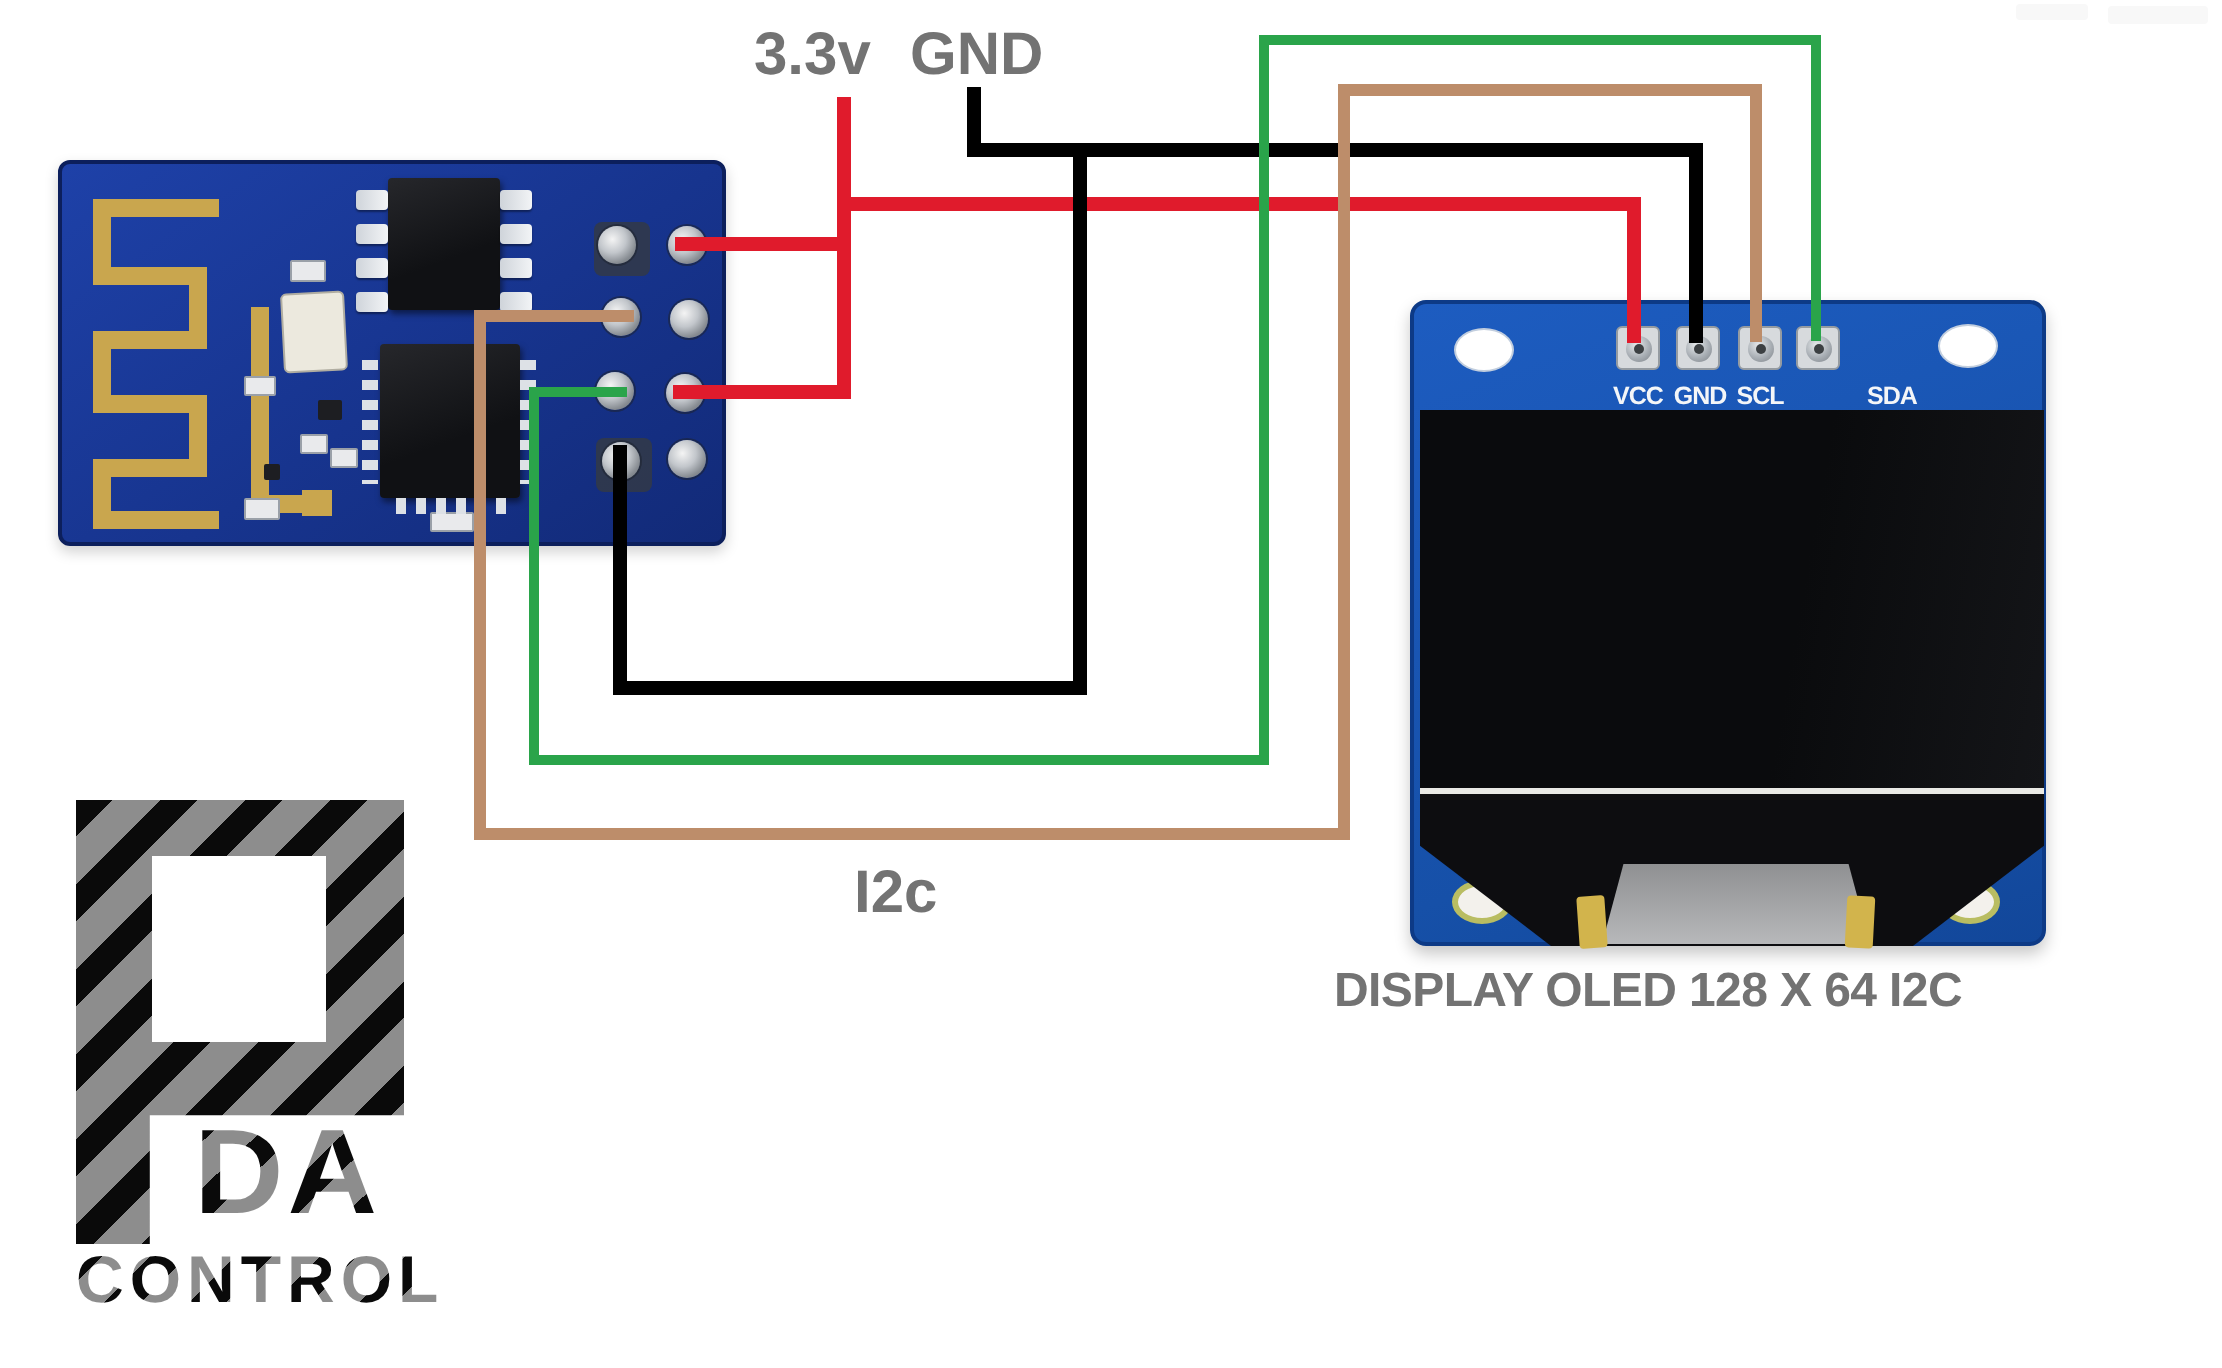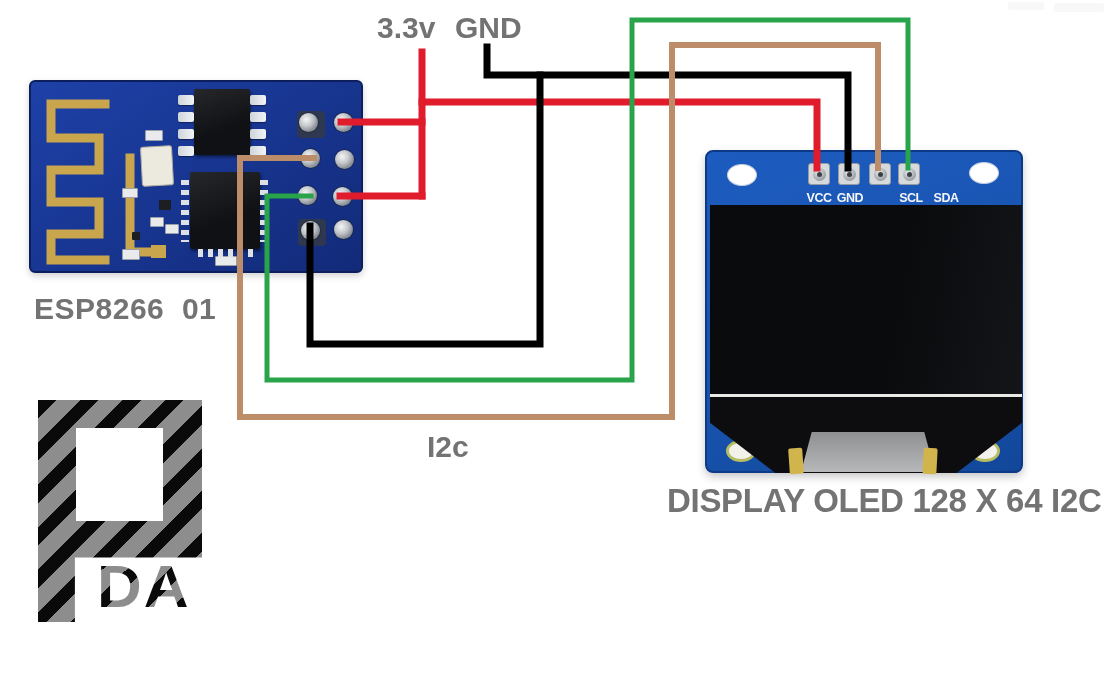--- a/index.html
+++ b/index.html
@@ -2,21 +2,21 @@
 <html><head>
 <meta charset="utf-8">
 <style>
   html,body{margin:0;padding:0;background:#fff;}
   .canvas{position:relative;width:1111px;height:684px;background:#ffffff;overflow:hidden;
           font-family:"Liberation Sans",sans-serif;}
   .lbl{position:absolute;font-weight:bold;color:#737373;white-space:pre;line-height:1;}
   .lbl-power{font-size:30px;}
   .lbl-esp{font-size:30px;letter-spacing:.5px;}
   .lbl-i2c{font-size:30px;}
-  .lbl-display{font-size:33px;letter-spacing:-.3px;}
+  .lbl-display{font-size:24px;letter-spacing:-.3px;}
 
   
   .esp-board{position:absolute;left:29px;top:80px;width:334px;height:193px;border-radius:6px;
     background:linear-gradient(145deg,#1e41a8 0%,#17348e 55%,#122a78 100%);
     border:2px solid #0c1f5c;box-sizing:border-box;box-shadow:0 3px 7px rgba(0,0,0,.18);}
   .chip{position:absolute;background:linear-gradient(160deg,#26272b,#101114 60%);border-radius:2px;
     box-shadow:1px 2px 3px rgba(0,0,0,.5);}
   .leg{position:absolute;width:16px;height:10px;border-radius:2px;
     background:linear-gradient(90deg,#cfd4da,#f2f4f6);box-shadow:0 1px 1px rgba(0,0,0,.4);}
   .pinstrip-v{position:absolute;width:8px;background:repeating-linear-gradient(180deg,#dde1e6 0 5px,rgba(0,0,0,0) 5px 10px);}
@@ -128,21 +128,21 @@
     <div class="oled-pad" style="left:131px;top:11px;"></div>
     <div class="oled-pad" style="left:162px;top:11px;"></div>
     <div class="oled-pad" style="left:191px;top:11px;"></div>
     <div class="oled-pin" style="left:106px;top:16px;"></div>
     <div class="oled-pin" style="left:136px;top:16px;"></div>
     <div class="oled-pin" style="left:167px;top:16px;"></div>
     <div class="oled-pin" style="left:196px;top:16px;"></div>
 
     <span class="pinlabel" style="left:95px;top:39px;">VCC</span>
     <span class="pinlabel" style="left:126px;top:39px;">GND</span>
-    <span class="pinlabel" style="left:156px;top:39px;margin-left:31px;">SCL</span>
+    <span class="pinlabel" style="left:156px;top:39px;">SCL</span>
     <span class="pinlabel" style="left:186px;top:39px;margin-left:36px;">SDA</span>
 
     <div class="screen"></div>
     <div class="bezline"></div>
     <div class="lowbez"></div>
     <div class="glasstab"></div>
     <div class="tape" style="left:82px;top:296px;transform:rotate(-4deg);"></div>
     <div class="tape" style="left:216px;top:296px;transform:rotate(3deg);"></div>
   </div>
 
@@ -152,21 +152,21 @@
       <polyline points="340,196 422,196" fill="none" stroke="#e01b2c" stroke-width="7" stroke-linecap="square" stroke-linejoin="miter"></polyline>
       <polyline points="422,102 817,102 817,168" fill="none" stroke="#e01b2c" stroke-width="7" stroke-linecap="square" stroke-linejoin="miter"></polyline>
       <polyline points="487,47 487,75 848,75 848,168" fill="none" stroke="#000000" stroke-width="7" stroke-linecap="square" stroke-linejoin="miter"></polyline>
       <polyline points="540,75 540,344 310,344 310,226" fill="none" stroke="#000000" stroke-width="7" stroke-linecap="square" stroke-linejoin="miter"></polyline>
       <polyline points="314,158 240,158 240,417 672,417 672,45 878,45 878,168" fill="none" stroke="#bd8d6a" stroke-width="6" stroke-linecap="square" stroke-linejoin="miter"></polyline>
       <polyline points="311,196 267,196 267,380 632,380 632,20 908,20 908,168" fill="none" stroke="#2aa44a" stroke-width="5" stroke-linecap="square" stroke-linejoin="miter"></polyline>
     </svg>
 
   <div class="lbl lbl-power" style="left:377px;top:13px;">3.3v</div>
   <div class="lbl lbl-power" style="left:455px;top:13px;">GND</div>
-  <div class="lbl lbl-esp" style="left:34px;top:294px;">ESP8266  01</div>
   <div class="lbl lbl-i2c" style="left:427px;top:432px;">I2c</div>
   <div class="lbl lbl-display" style="left:667px;top:484px;">DISPLAY OLED 128 X 64 I2C</div>
 
   <div class="logo-p"></div>
   <div class="logo-hole"></div>
   <div class="stxt logo-da">DA</div>
+  <div class="stxt logo-control">CONTROL</div>
 
 </div>
 
 </body></html>

